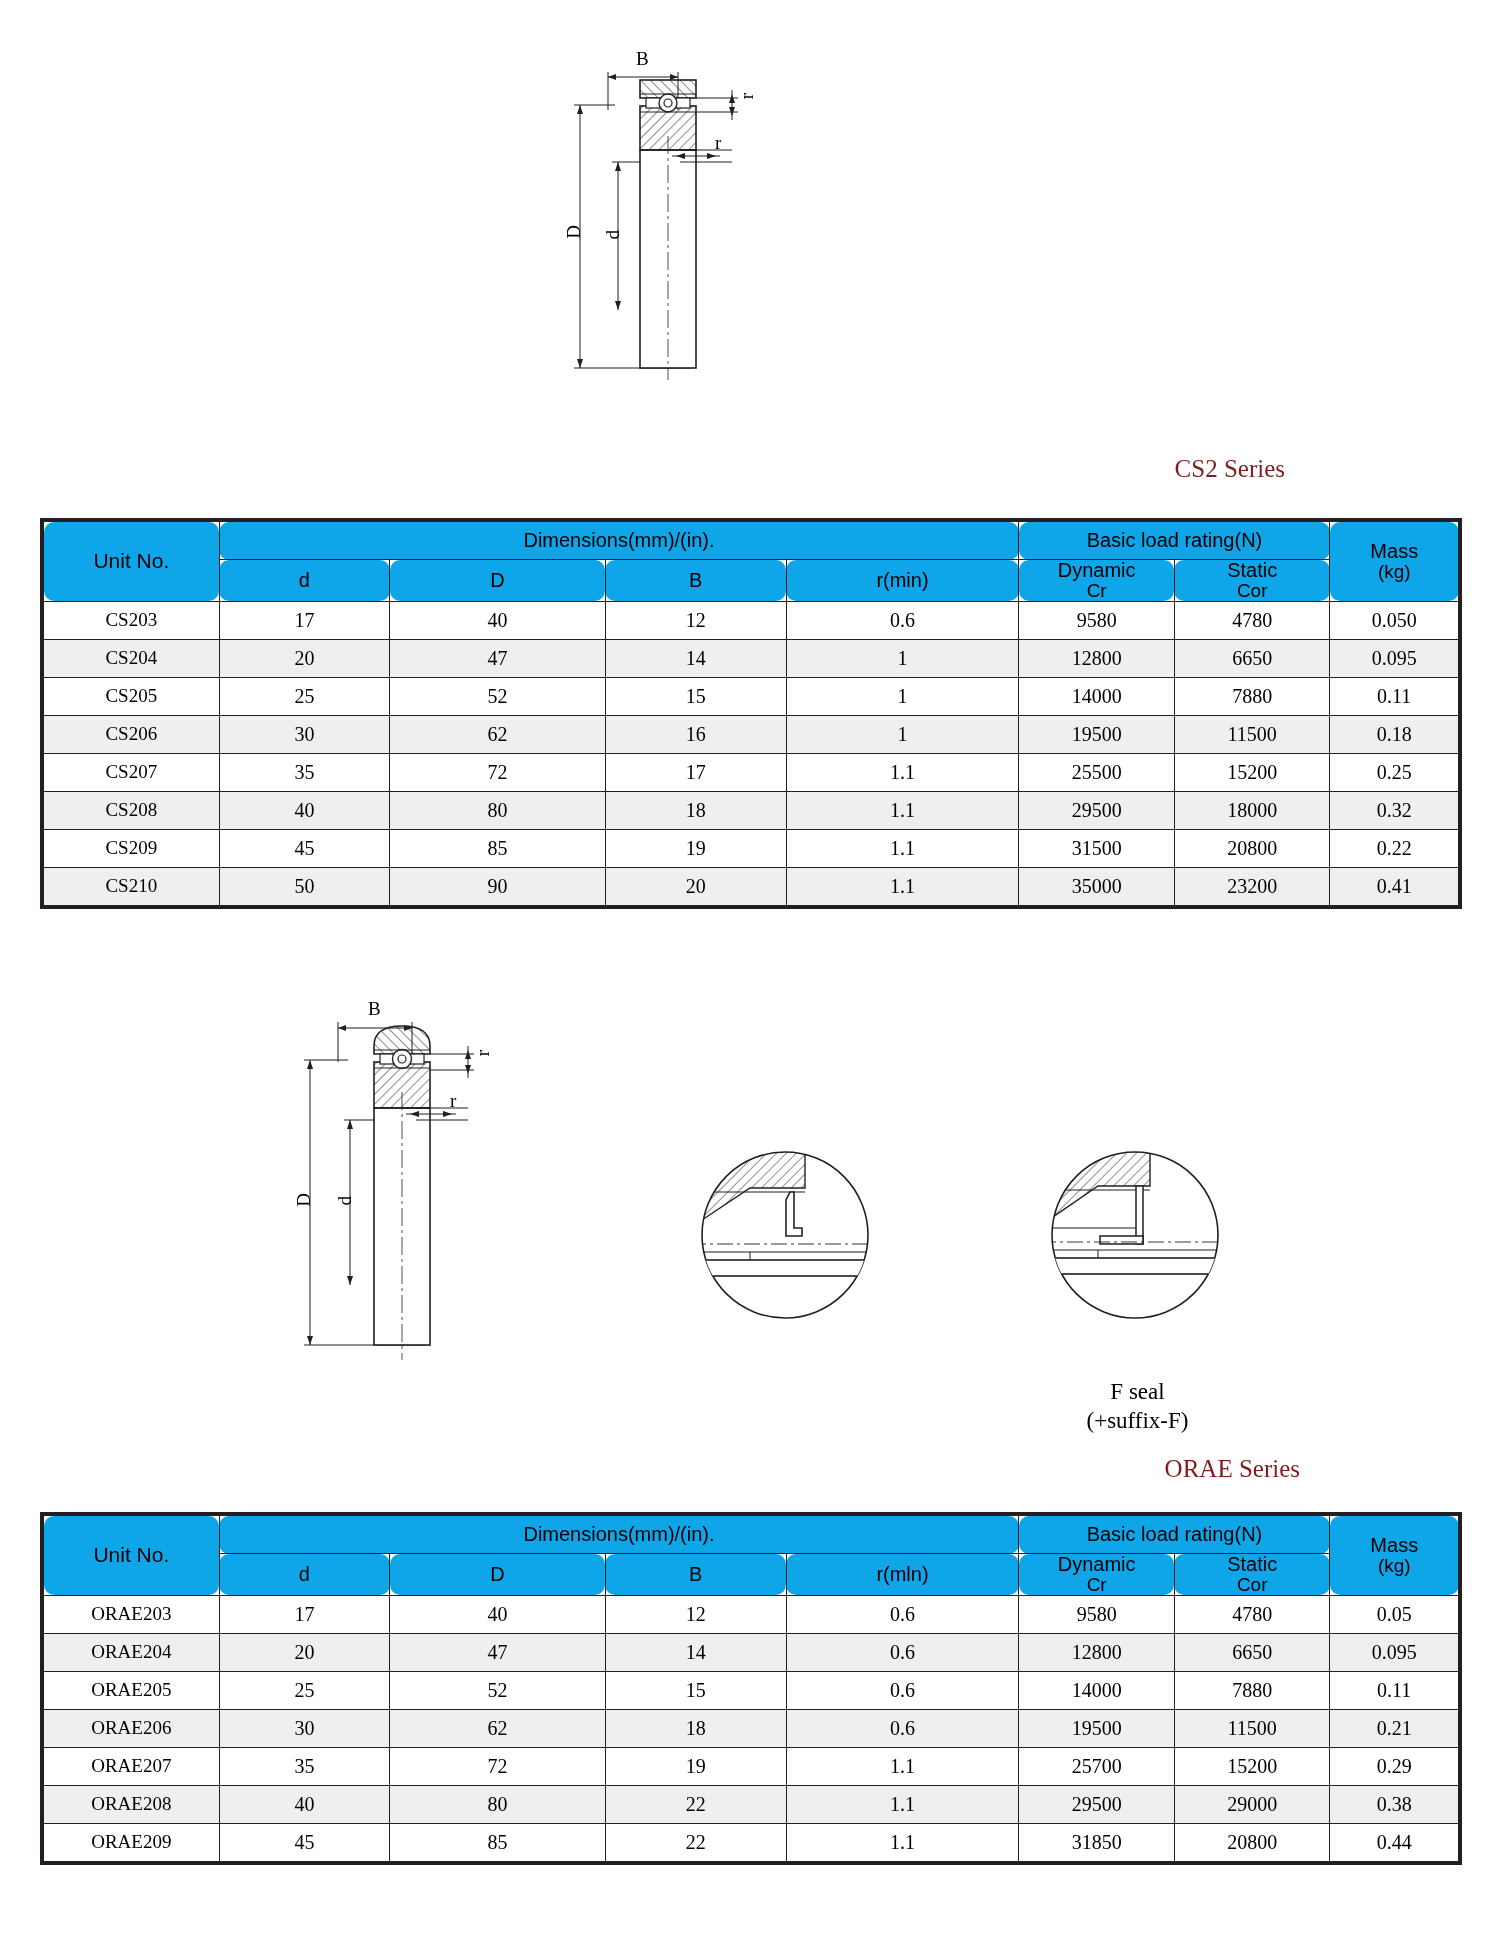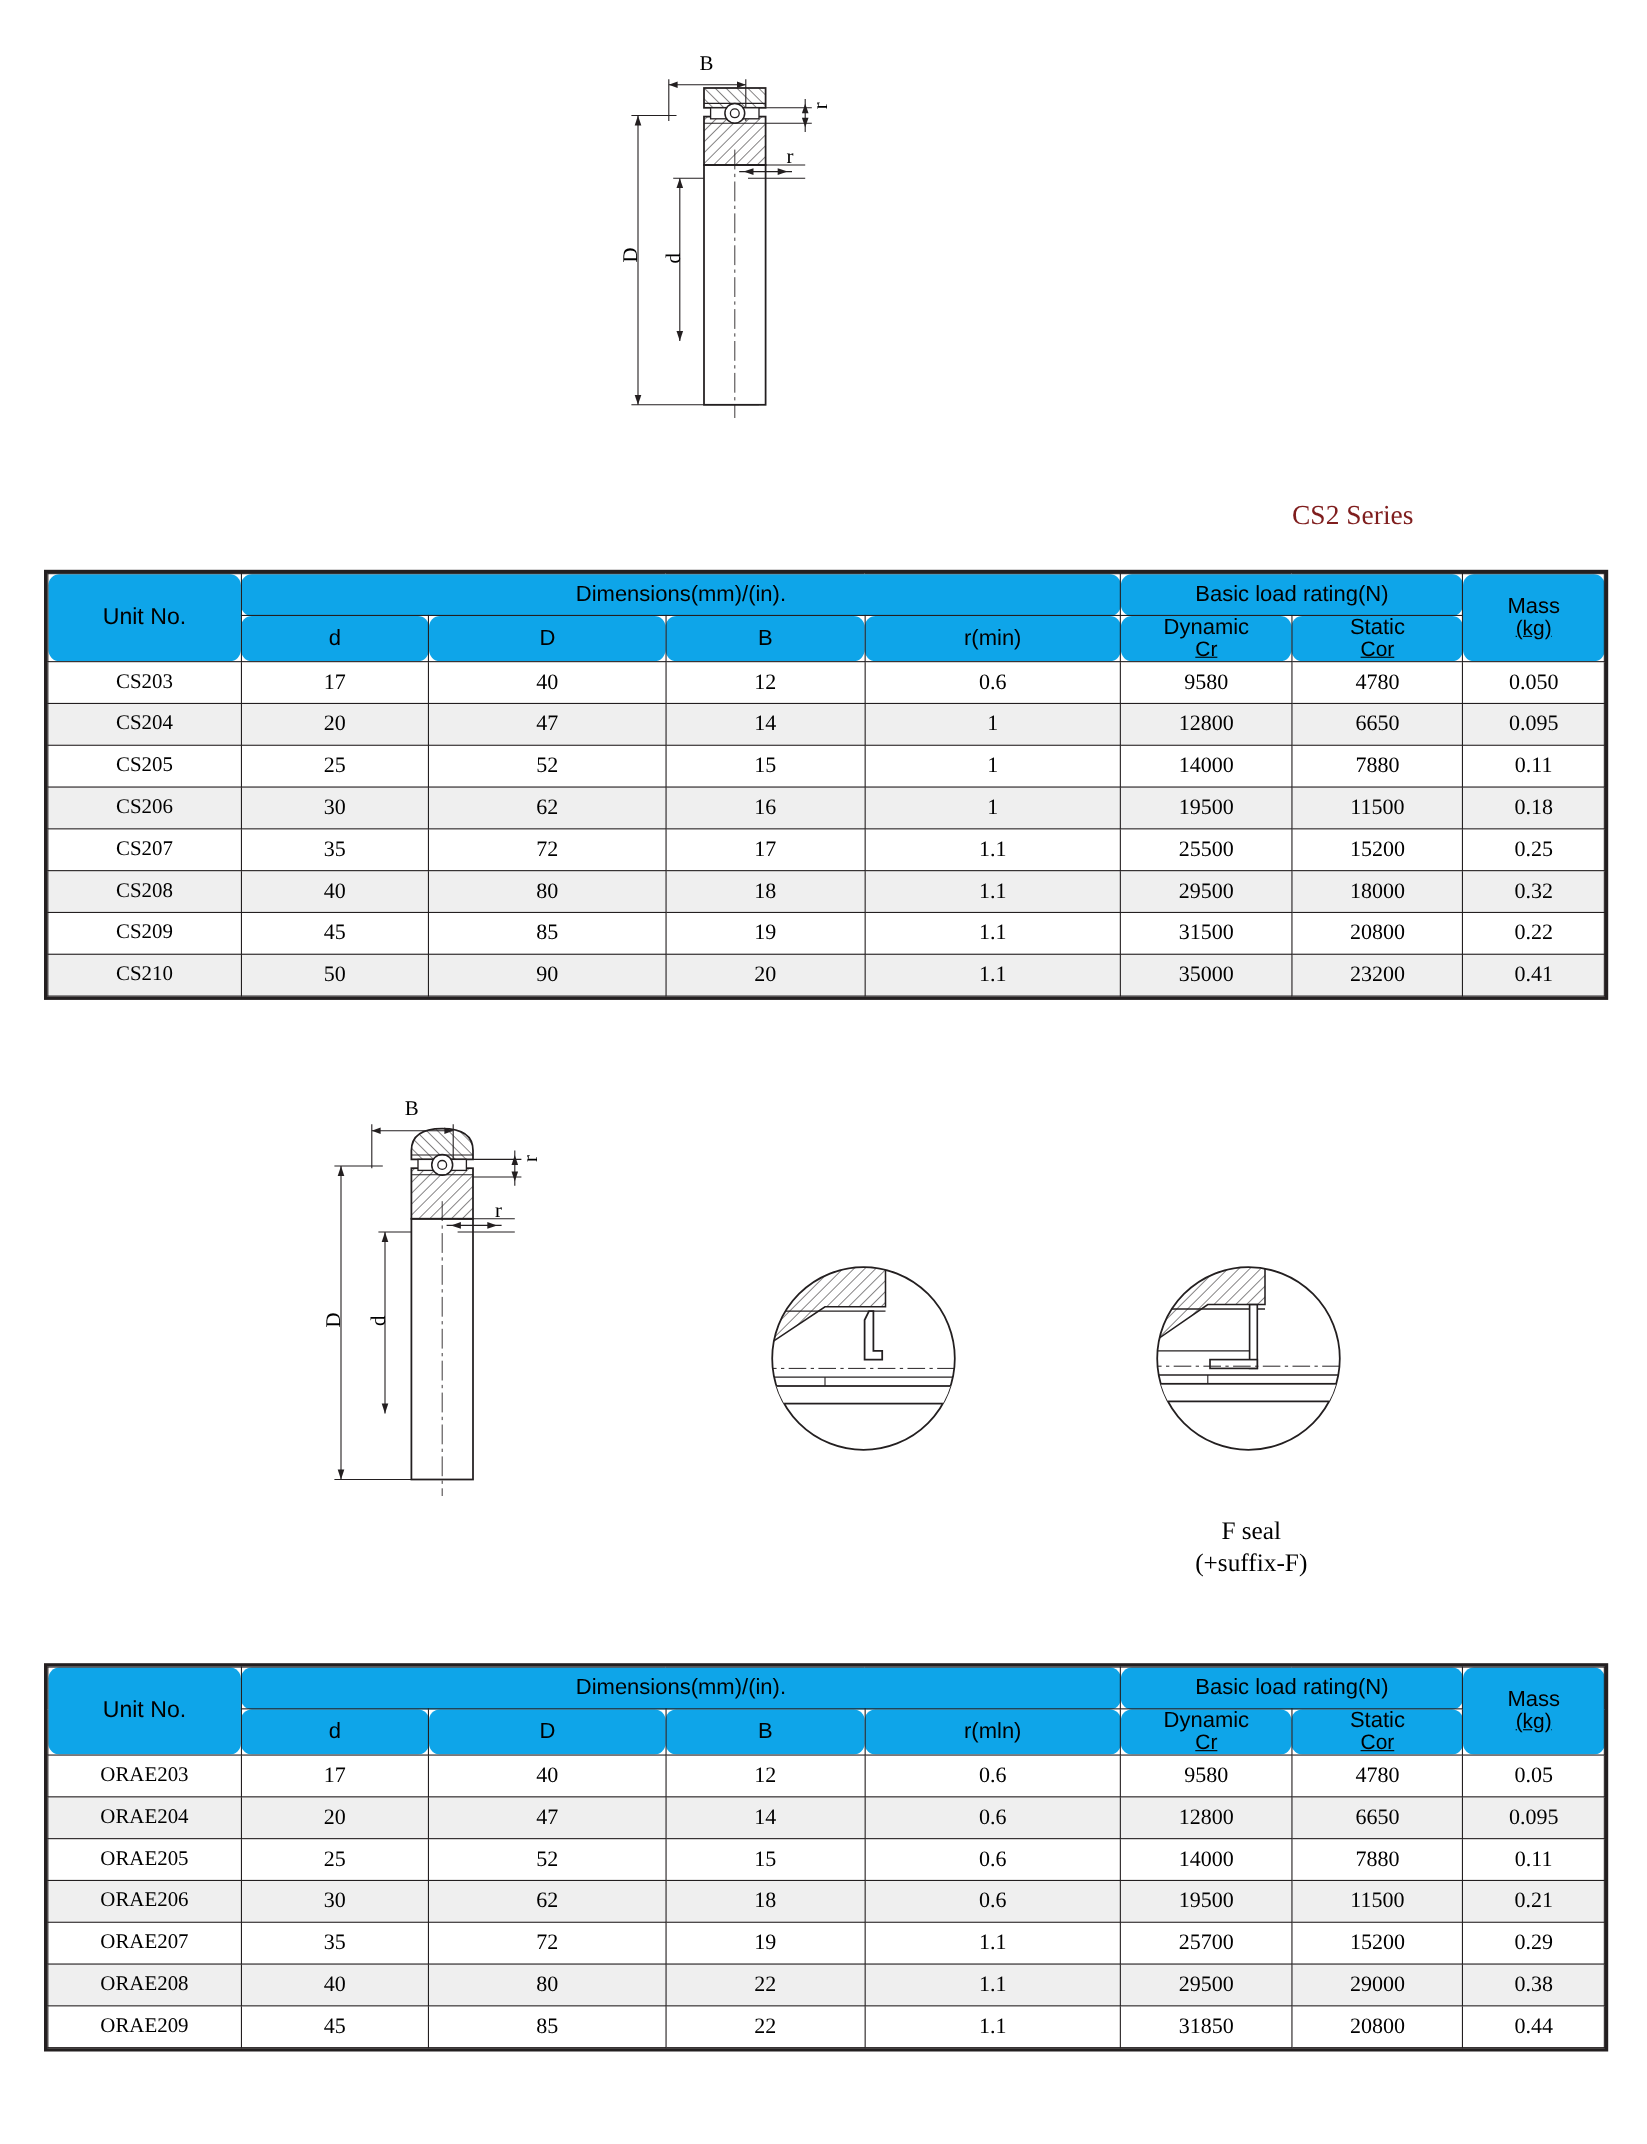--- a/index.html
+++ b/index.html
@@ -58,21 +58,21 @@
   table.spec tbody td.unit {
     font-family:Liberation Serif, serif;
     font-size:19px;
   }
   table.spec tbody tr:nth-child(even) td { background:#efefef; }
   .table-frame {
     border:3px solid #231f20;
     padding:0;
   }
   .two-line { line-height:1.05; }
-  .two-line small { display:block; font-size:19px;text-decoration:underline; }
+  .two-line small { display:block; font-size:19px; }
 </style>
 </head>
 <body>
 
 <div class="page">
 
   <div style="position:absolute; left:560px; top:50px; width:280px; height:345px;">
     <svg width="280" height="345" viewBox="0 0 280 345">
       <defs>
         <pattern id="hatchA" width="7" height="7" patternTransform="rotate(45)" patternUnits="userSpaceOnUse">
@@ -372,20 +372,21 @@
         <line x1="0" y1="102" x2="190" y2="102" stroke="#231f20" stroke-width="0.9" stroke-dasharray="16,4,3,4"></line>
       </g>
     </svg>
   </div>
 
   <div style="position:absolute; left:1020px; top:1330px; width:235px; text-align:center; line-height:1.25;">
     <div style="font-size:23px;margin-top:48px;">F seal</div>
     <div style="font-size:23px;">(+suffix-F)</div>
   </div>
 
+  <div class="series-title" style="position:absolute; left:0; top:1455px; width:1300px;">ORAE Series</div>
 
   <div class="table-frame" style="position:absolute; left:40px; top:1512px; width:1416px;">
     <table class="spec">
       <colgroup>
         <col style="width:175px">
           <col style="width:170px">
           <col style="width:215px">
         <col style="width:180px">
           <col style="width:232px">
           <col style="width:155px">

